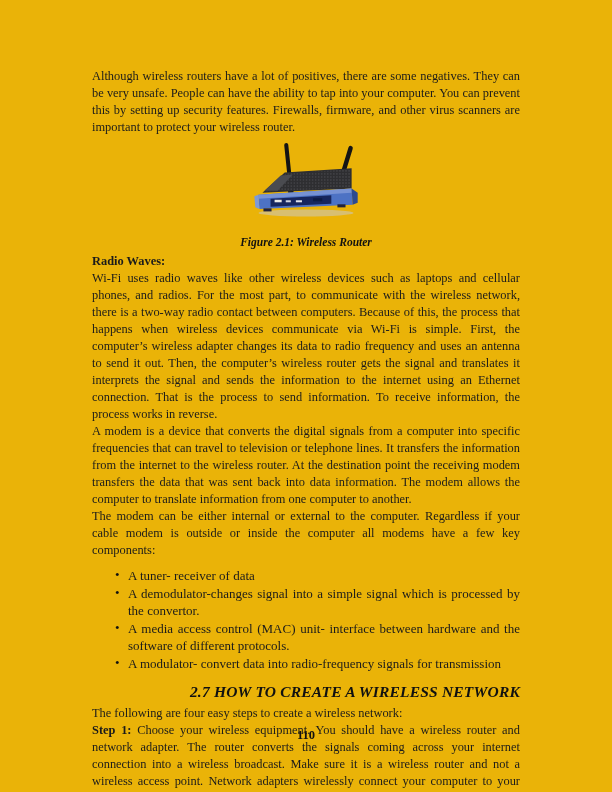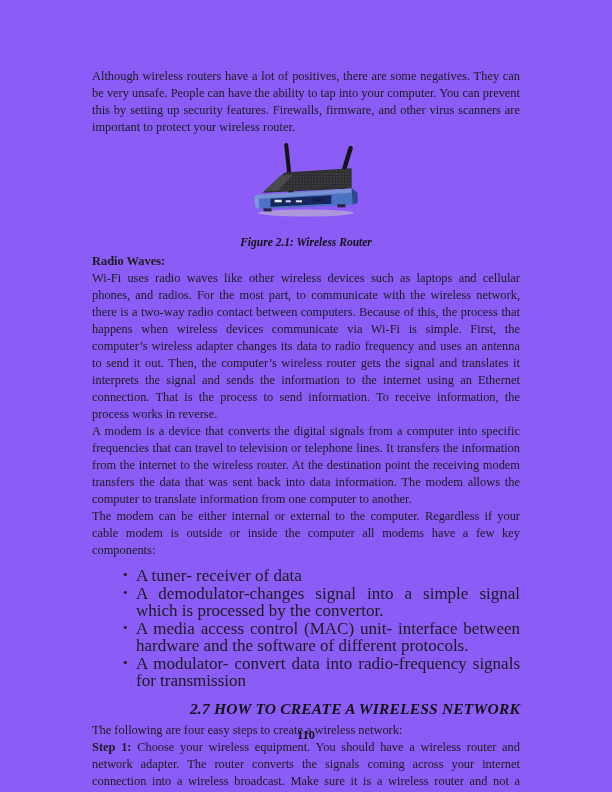--- a/index.html
+++ b/index.html
@@ -5,21 +5,21 @@
   html, body {
     margin: 0;
     padding: 0;
     background: #ffffff;
   }
   .page {
     position: relative;
     width: 612px;
     height: 792px;
     margin: 0 auto;
-    background: #8b5cf6;
+    background: #eab308;
     box-sizing: border-box;
     padding: 68px 92px 0 92px;
     font-family: "Liberation Serif", "DejaVu Serif", serif;
     color: #1b1b1b;
     overflow: hidden;
   }
   .body-text {
     margin: 0;
     font-size: 12.4px;
     line-height: 17px;
@@ -47,24 +47,24 @@
     margin-top: 14px;
     color: #111111;
   }
   ul.component-list {
     margin: 8px 0 9px 0;
     padding: 0 0 0 36px;
   }
   ul.component-list li {
     list-style: none;
     position: relative;
-    font-size: 17px;
+    font-size: 13px;
     line-height: 17px;
     text-align: justify;
-    margin: 0 0 1px 8px;
+    margin: 0 0 1px 0;
   }
   ul.component-list li::before {
     content: "\2022";
     position: absolute;
     left: -13px;
     top: -1px;
     font-size: 13px;
     color: #111111;
   }
   h2.section-heading {

